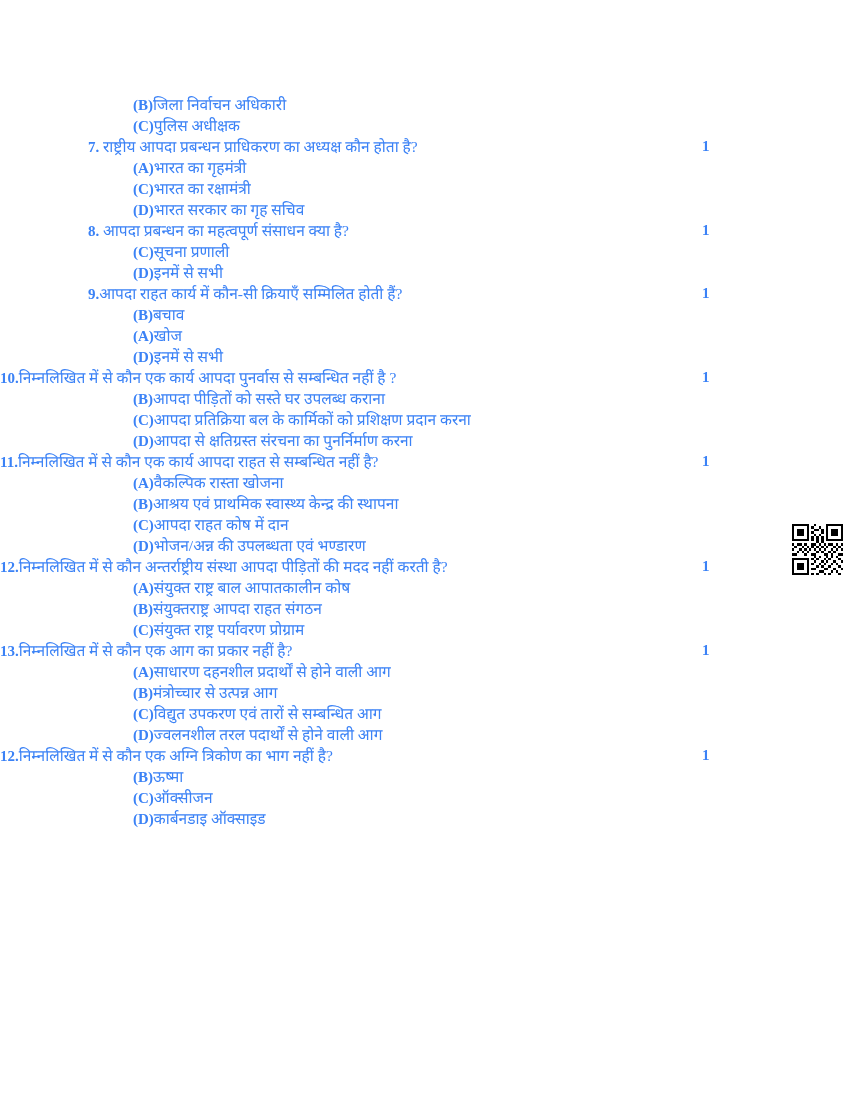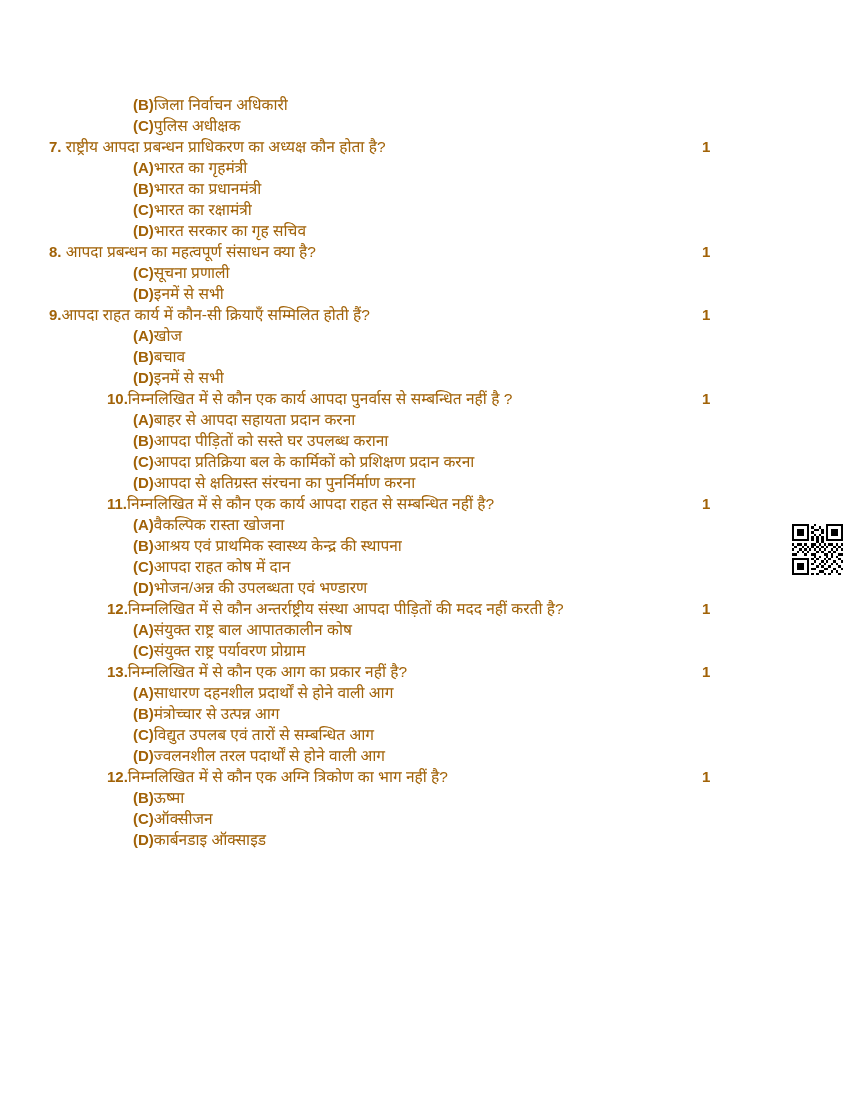--- a/index.html
+++ b/index.html
@@ -1,80 +1,79 @@
 <!DOCTYPE html>
 <html><head>
 <meta charset="utf-8">
 <style>
   html,body{margin:0;padding:0;background:#ffffff;}
   .page{
     position:relative;
     width:850px;height:1100px;
     background:#ffffff;
-    color:#a16207;
-    font-family:Liberation Sans, sans-serif;
+    color:#3b82f6;
+    font-family:Liberation Serif, serif;
     overflow:hidden;
   }
   .content{position:absolute;top:94px;left:0;width:100%;}
   .line{
     position:relative;
     height:21px;line-height:21px;
     font-size:15.5px;
     white-space:nowrap;
   }
   .line.option{padding-left:133px;}
-  .line.question.d1{padding-left:49px;}
-  .line.question.d2{padding-left:107px;}
+  .line.question.d1{padding-left:88px;}
+  .line.question.d2{}
   .prefix{font-weight:bold;white-space:pre;font-size:15px;}
   .qtext,.otext{font-weight:normal;}
   .mark{
     position:absolute;left:702px;top:0;
     font-weight:bold;font-size:15px;
   }
   .qr{
     position:absolute;left:792px;top:524px;
     width:51px;height:51px;
   }
 </style>
 </head>
 <body>
 
 <div class="page">
   <div class="content" id="content">
       <div class="line option"><span class="prefix">(B)</span><span class="otext">जिला निर्वाचन अधिकारी</span></div>
       <div class="line option"><span class="prefix">(C)</span><span class="otext">पुलिस अधीक्षक</span></div>
       <div class="line question d1"><span class="prefix">7. </span><span class="qtext">राष्ट्रीय आपदा प्रबन्धन प्राधिकरण का अध्यक्ष कौन होता है?</span><span class="mark">1</span></div>
       <div class="line option"><span class="prefix">(A)</span><span class="otext">भारत का गृहमंत्री</span></div>
-      <div class="line option"><span class="prefix">(B)</span><span class="otext">भारत का प्रधानमंत्री</span></div>
       <div class="line option"><span class="prefix">(C)</span><span class="otext">भारत का रक्षामंत्री</span></div>
       <div class="line option"><span class="prefix">(D)</span><span class="otext">भारत सरकार का गृह सचिव</span></div>
       <div class="line question d1"><span class="prefix">8. </span><span class="qtext">आपदा प्रबन्धन का महत्वपूर्ण संसाधन क्या है?</span><span class="mark">1</span></div>
       <div class="line option"><span class="prefix">(C)</span><span class="otext">सूचना प्रणाली</span></div>
       <div class="line option"><span class="prefix">(D)</span><span class="otext">इनमें से सभी</span></div>
       <div class="line question d1"><span class="prefix">9.</span><span class="qtext">आपदा राहत कार्य में कौन-सी क्रियाएँ सम्मिलित होती हैं?</span><span class="mark">1</span></div>
+      <div class="line option"><span class="prefix">(B)</span><span class="otext">बचाव</span></div>
       <div class="line option"><span class="prefix">(A)</span><span class="otext">खोज</span></div>
-      <div class="line option"><span class="prefix">(B)</span><span class="otext">बचाव</span></div>
       <div class="line option"><span class="prefix">(D)</span><span class="otext">इनमें से सभी</span></div>
       <div class="line question d2"><span class="prefix">10.</span><span class="qtext">निम्नलिखित में से कौन एक कार्य आपदा पुनर्वास से सम्बन्धित नहीं है ?</span><span class="mark">1</span></div>
-      <div class="line option"><span class="prefix">(A)</span><span class="otext">बाहर से आपदा सहायता प्रदान करना</span></div>
       <div class="line option"><span class="prefix">(B)</span><span class="otext">आपदा पीड़ितों को सस्ते घर उपलब्ध कराना</span></div>
       <div class="line option"><span class="prefix">(C)</span><span class="otext">आपदा प्रतिक्रिया बल के कार्मिकों को प्रशिक्षण प्रदान करना</span></div>
       <div class="line option"><span class="prefix">(D)</span><span class="otext">आपदा से क्षतिग्रस्त संरचना का पुनर्निर्माण करना</span></div>
       <div class="line question d2"><span class="prefix">11.</span><span class="qtext">निम्नलिखित में से कौन एक कार्य आपदा राहत से सम्बन्धित नहीं है?</span><span class="mark">1</span></div>
       <div class="line option"><span class="prefix">(A)</span><span class="otext">वैकल्पिक रास्ता खोजना</span></div>
       <div class="line option"><span class="prefix">(B)</span><span class="otext">आश्रय एवं प्राथमिक स्वास्थ्य केन्द्र की स्थापना</span></div>
       <div class="line option"><span class="prefix">(C)</span><span class="otext">आपदा राहत कोष में दान</span></div>
       <div class="line option"><span class="prefix">(D)</span><span class="otext">भोजन/अन्न की उपलब्धता एवं भण्डारण</span></div>
       <div class="line question d2"><span class="prefix">12.</span><span class="qtext">निम्नलिखित में से कौन अन्तर्राष्ट्रीय संस्था आपदा पीड़ितों की मदद नहीं करती है?</span><span class="mark">1</span></div>
       <div class="line option"><span class="prefix">(A)</span><span class="otext">संयुक्त राष्ट्र बाल आपातकालीन कोष</span></div>
+      <div class="line option"><span class="prefix">(B)</span><span class="otext">संयुक्तराष्ट्र आपदा राहत संगठन</span></div>
       <div class="line option"><span class="prefix">(C)</span><span class="otext">संयुक्त राष्ट्र पर्यावरण प्रोग्राम</span></div>
       <div class="line question d2"><span class="prefix">13.</span><span class="qtext">निम्नलिखित में से कौन एक आग का प्रकार नहीं है?</span><span class="mark">1</span></div>
       <div class="line option"><span class="prefix">(A)</span><span class="otext">साधारण दहनशील प्रदार्थों से होने वाली आग</span></div>
       <div class="line option"><span class="prefix">(B)</span><span class="otext">मंत्रोच्चार से उत्पन्न आग</span></div>
-      <div class="line option"><span class="prefix">(C)</span><span class="otext">विद्युत उपलब एवं तारों से सम्बन्धित आग</span></div>
+      <div class="line option"><span class="prefix">(C)</span><span class="otext">विद्युत उपकरण एवं तारों से सम्बन्धित आग</span></div>
       <div class="line option"><span class="prefix">(D)</span><span class="otext">ज्वलनशील तरल पदार्थों से होने वाली आग</span></div>
       <div class="line question d2"><span class="prefix">12.</span><span class="qtext">निम्नलिखित में से कौन एक अग्नि त्रिकोण का भाग नहीं है?</span><span class="mark">1</span></div>
       <div class="line option"><span class="prefix">(B)</span><span class="otext">ऊष्मा</span></div>
       <div class="line option"><span class="prefix">(C)</span><span class="otext">ऑक्सीजन</span></div>
       <div class="line option"><span class="prefix">(D)</span><span class="otext">कार्बनडाइ ऑक्साइड</span></div>
     </div>
 
   <svg class="qr" viewBox="0 0 21 21" shape-rendering="crispEdges" xmlns="http://www.w3.org/2000/svg">
     <rect x="0" y="0" width="21" height="21" fill="#ffffff"></rect>
 

